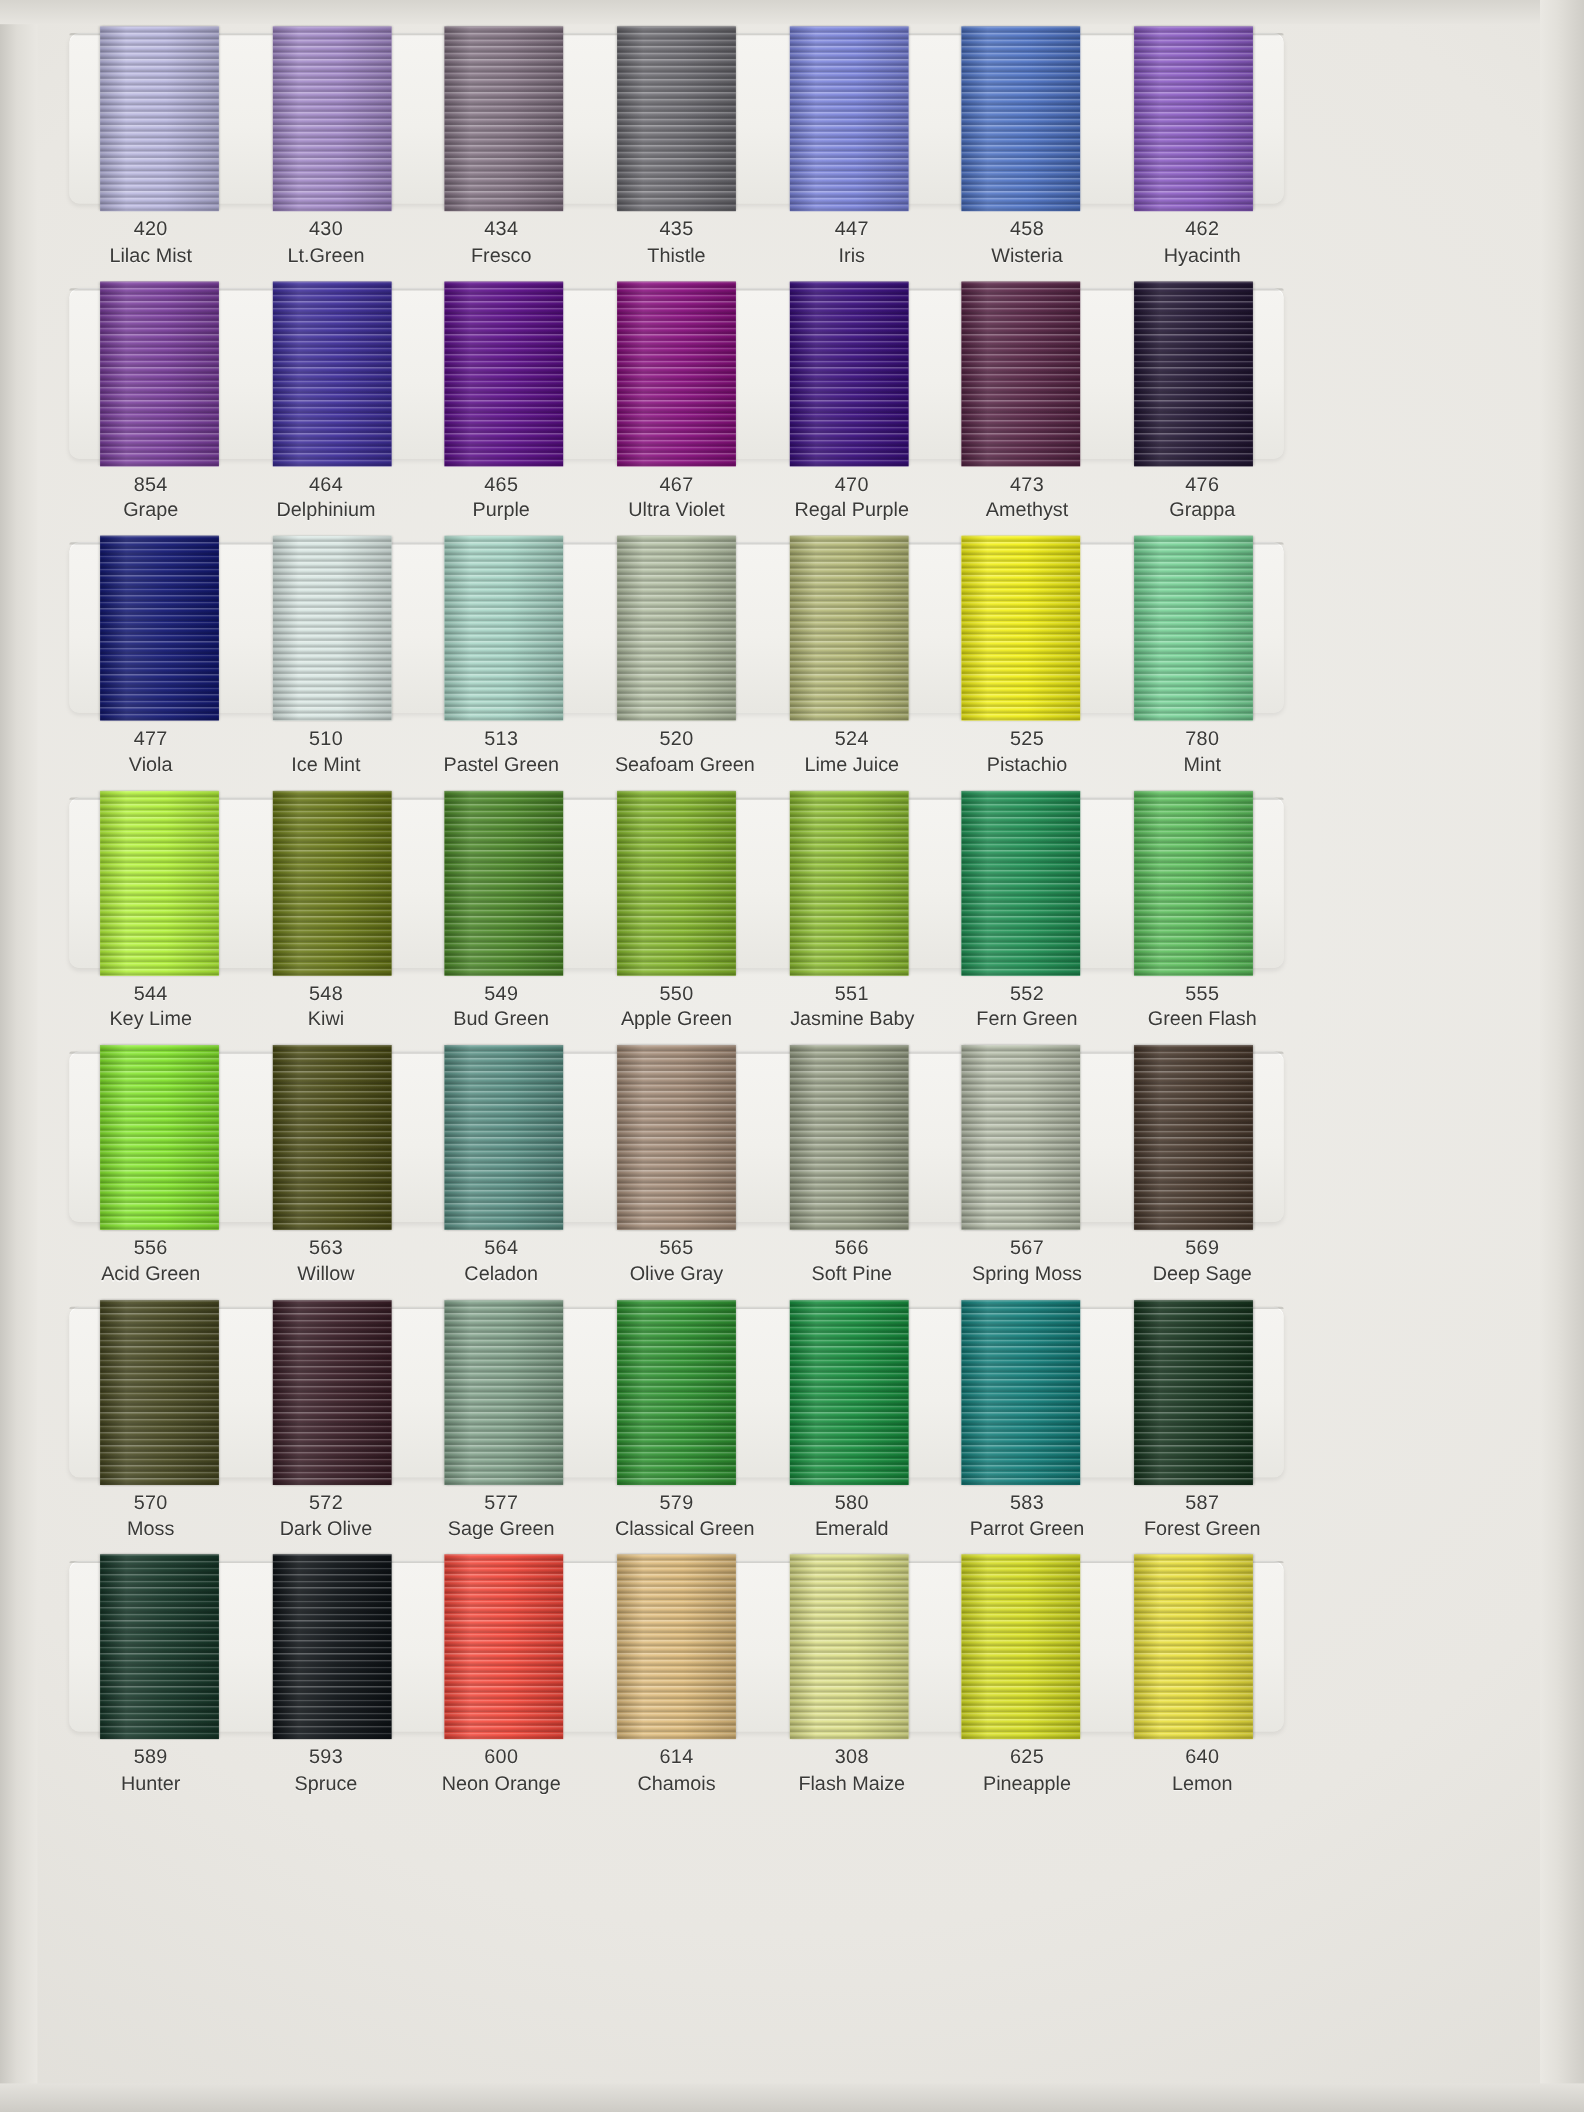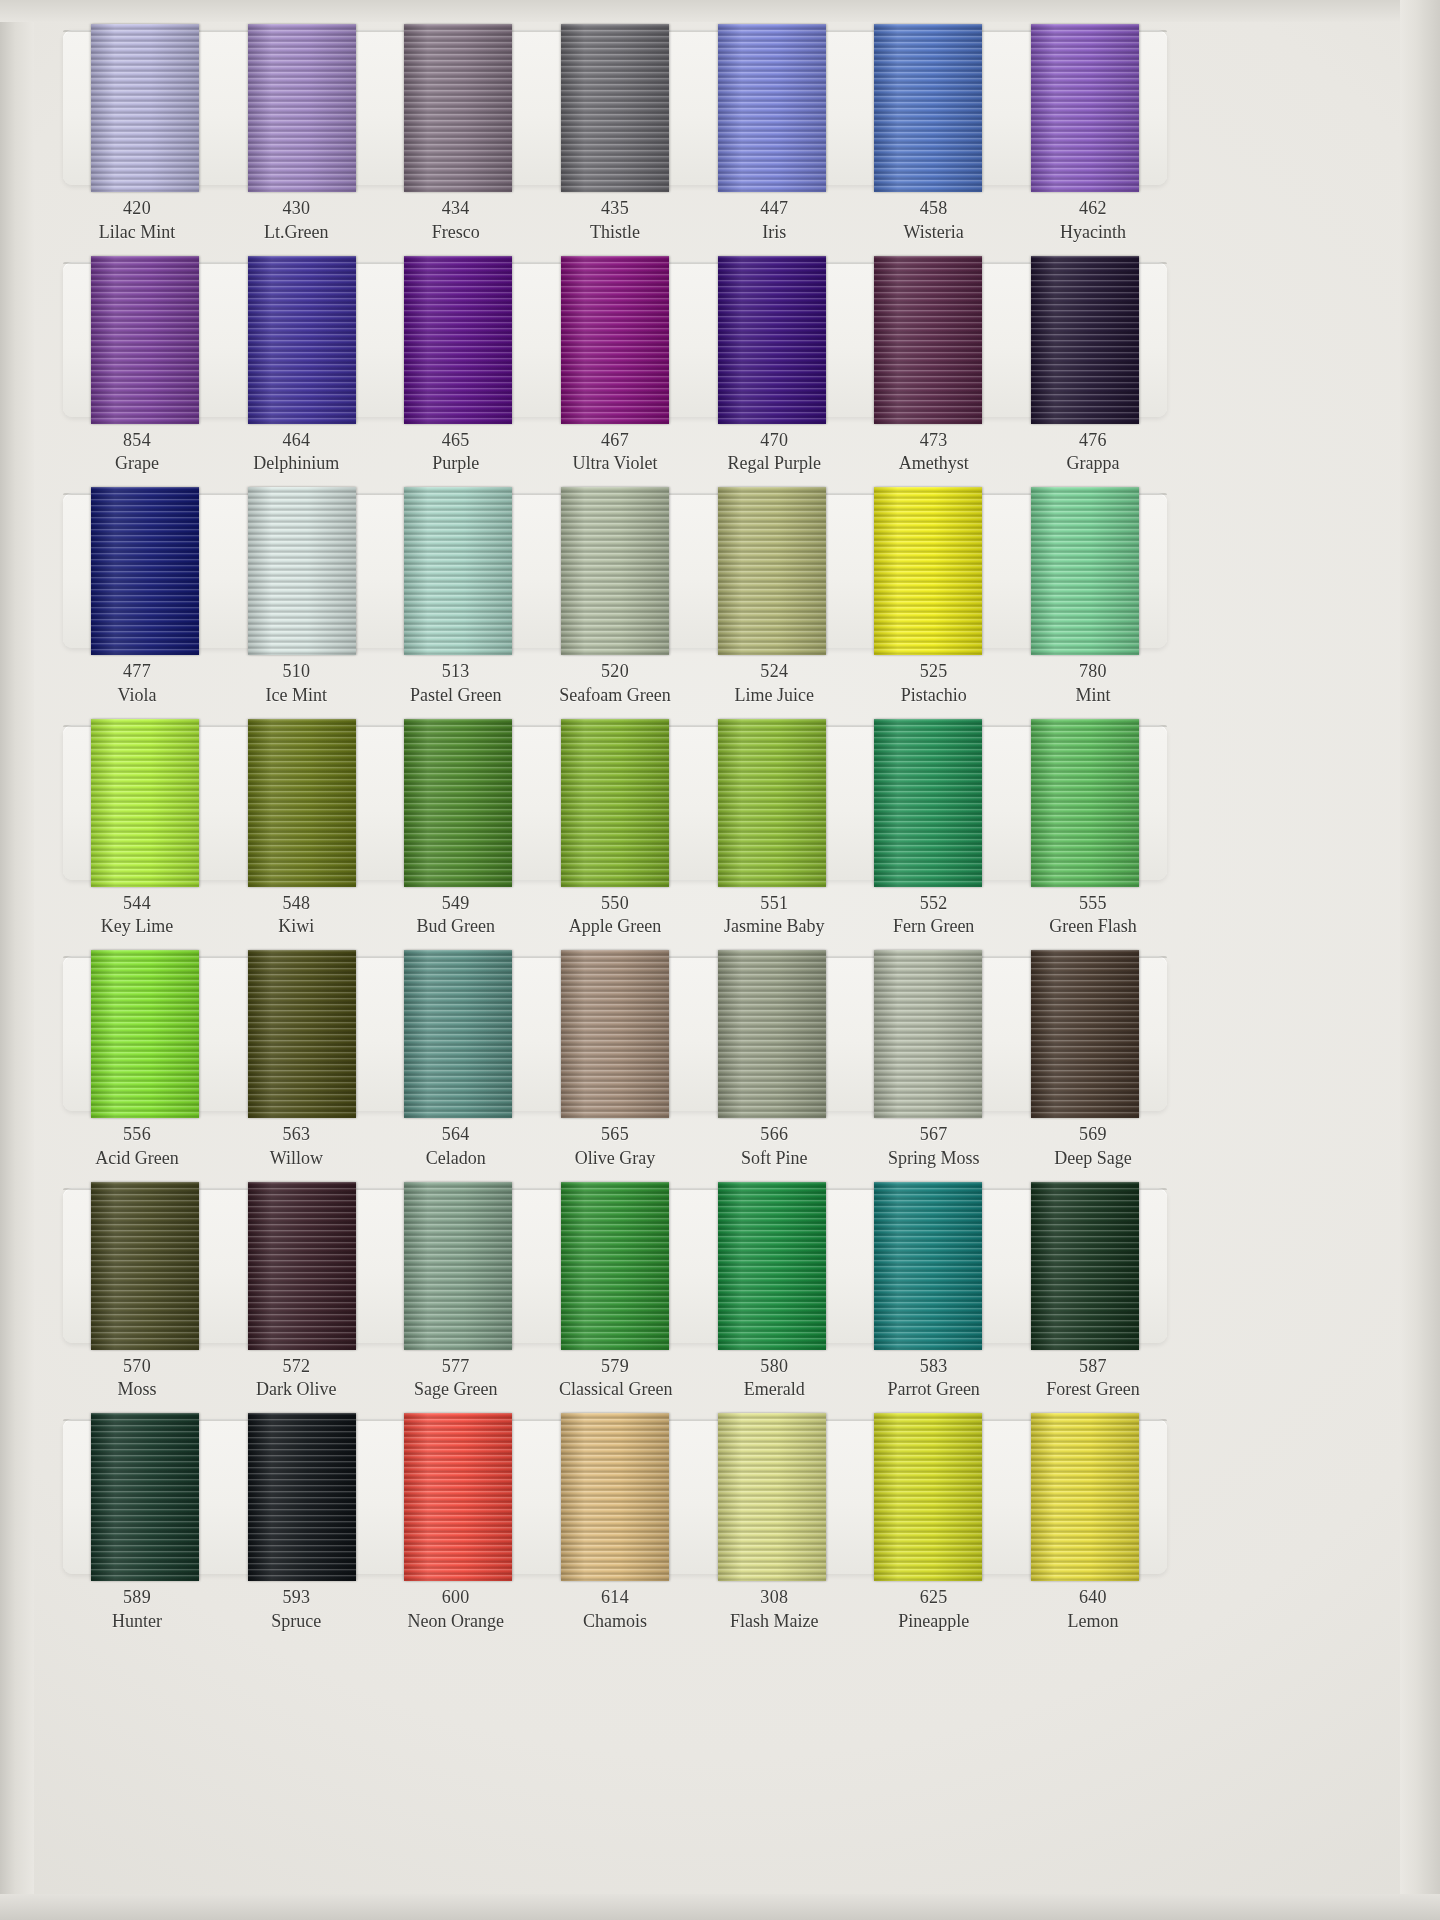--- a/index.html
+++ b/index.html
@@ -122,21 +122,20 @@
       rgba(255,255,255,0.12) 22%,
       rgba(255,255,255,0.05) 55%,
       rgba(0,0,0,0.14) 100%);
   }
 
   .labels {
     display: flex;
     justify-content: space-between;
     padding: 12px 26px 0 26px;
     box-sizing: border-box;
-    font-family: Liberation Serif, serif;
   }
   .label {
     width: 112px;
     text-align: center;
     color: #3a3a38;
     line-height: 1.32;
     text-shadow: 0 1px 0 rgba(255,255,255,0.55);
   }
   .label .code {
     display: block;
@@ -203,21 +202,21 @@
               <div class="ribbon" style="background: rgb(138, 91, 196);">
                 <div class="ribs"></div>
                 <div class="sheen"></div>
               </div>
             </div>
           </div>
         </div>
         <div class="labels">
           <div class="label">
             <span class="code">420</span>
-            <span class="name">Lilac Mint</span>
+            <span class="name">Lilac Mist</span>
           </div>
           <div class="label">
             <span class="code">430</span>
             <span class="name">Lt.Green</span>
           </div>
           <div class="label">
             <span class="code">434</span>
             <span class="name">Fresco</span>
           </div>
           <div class="label">

